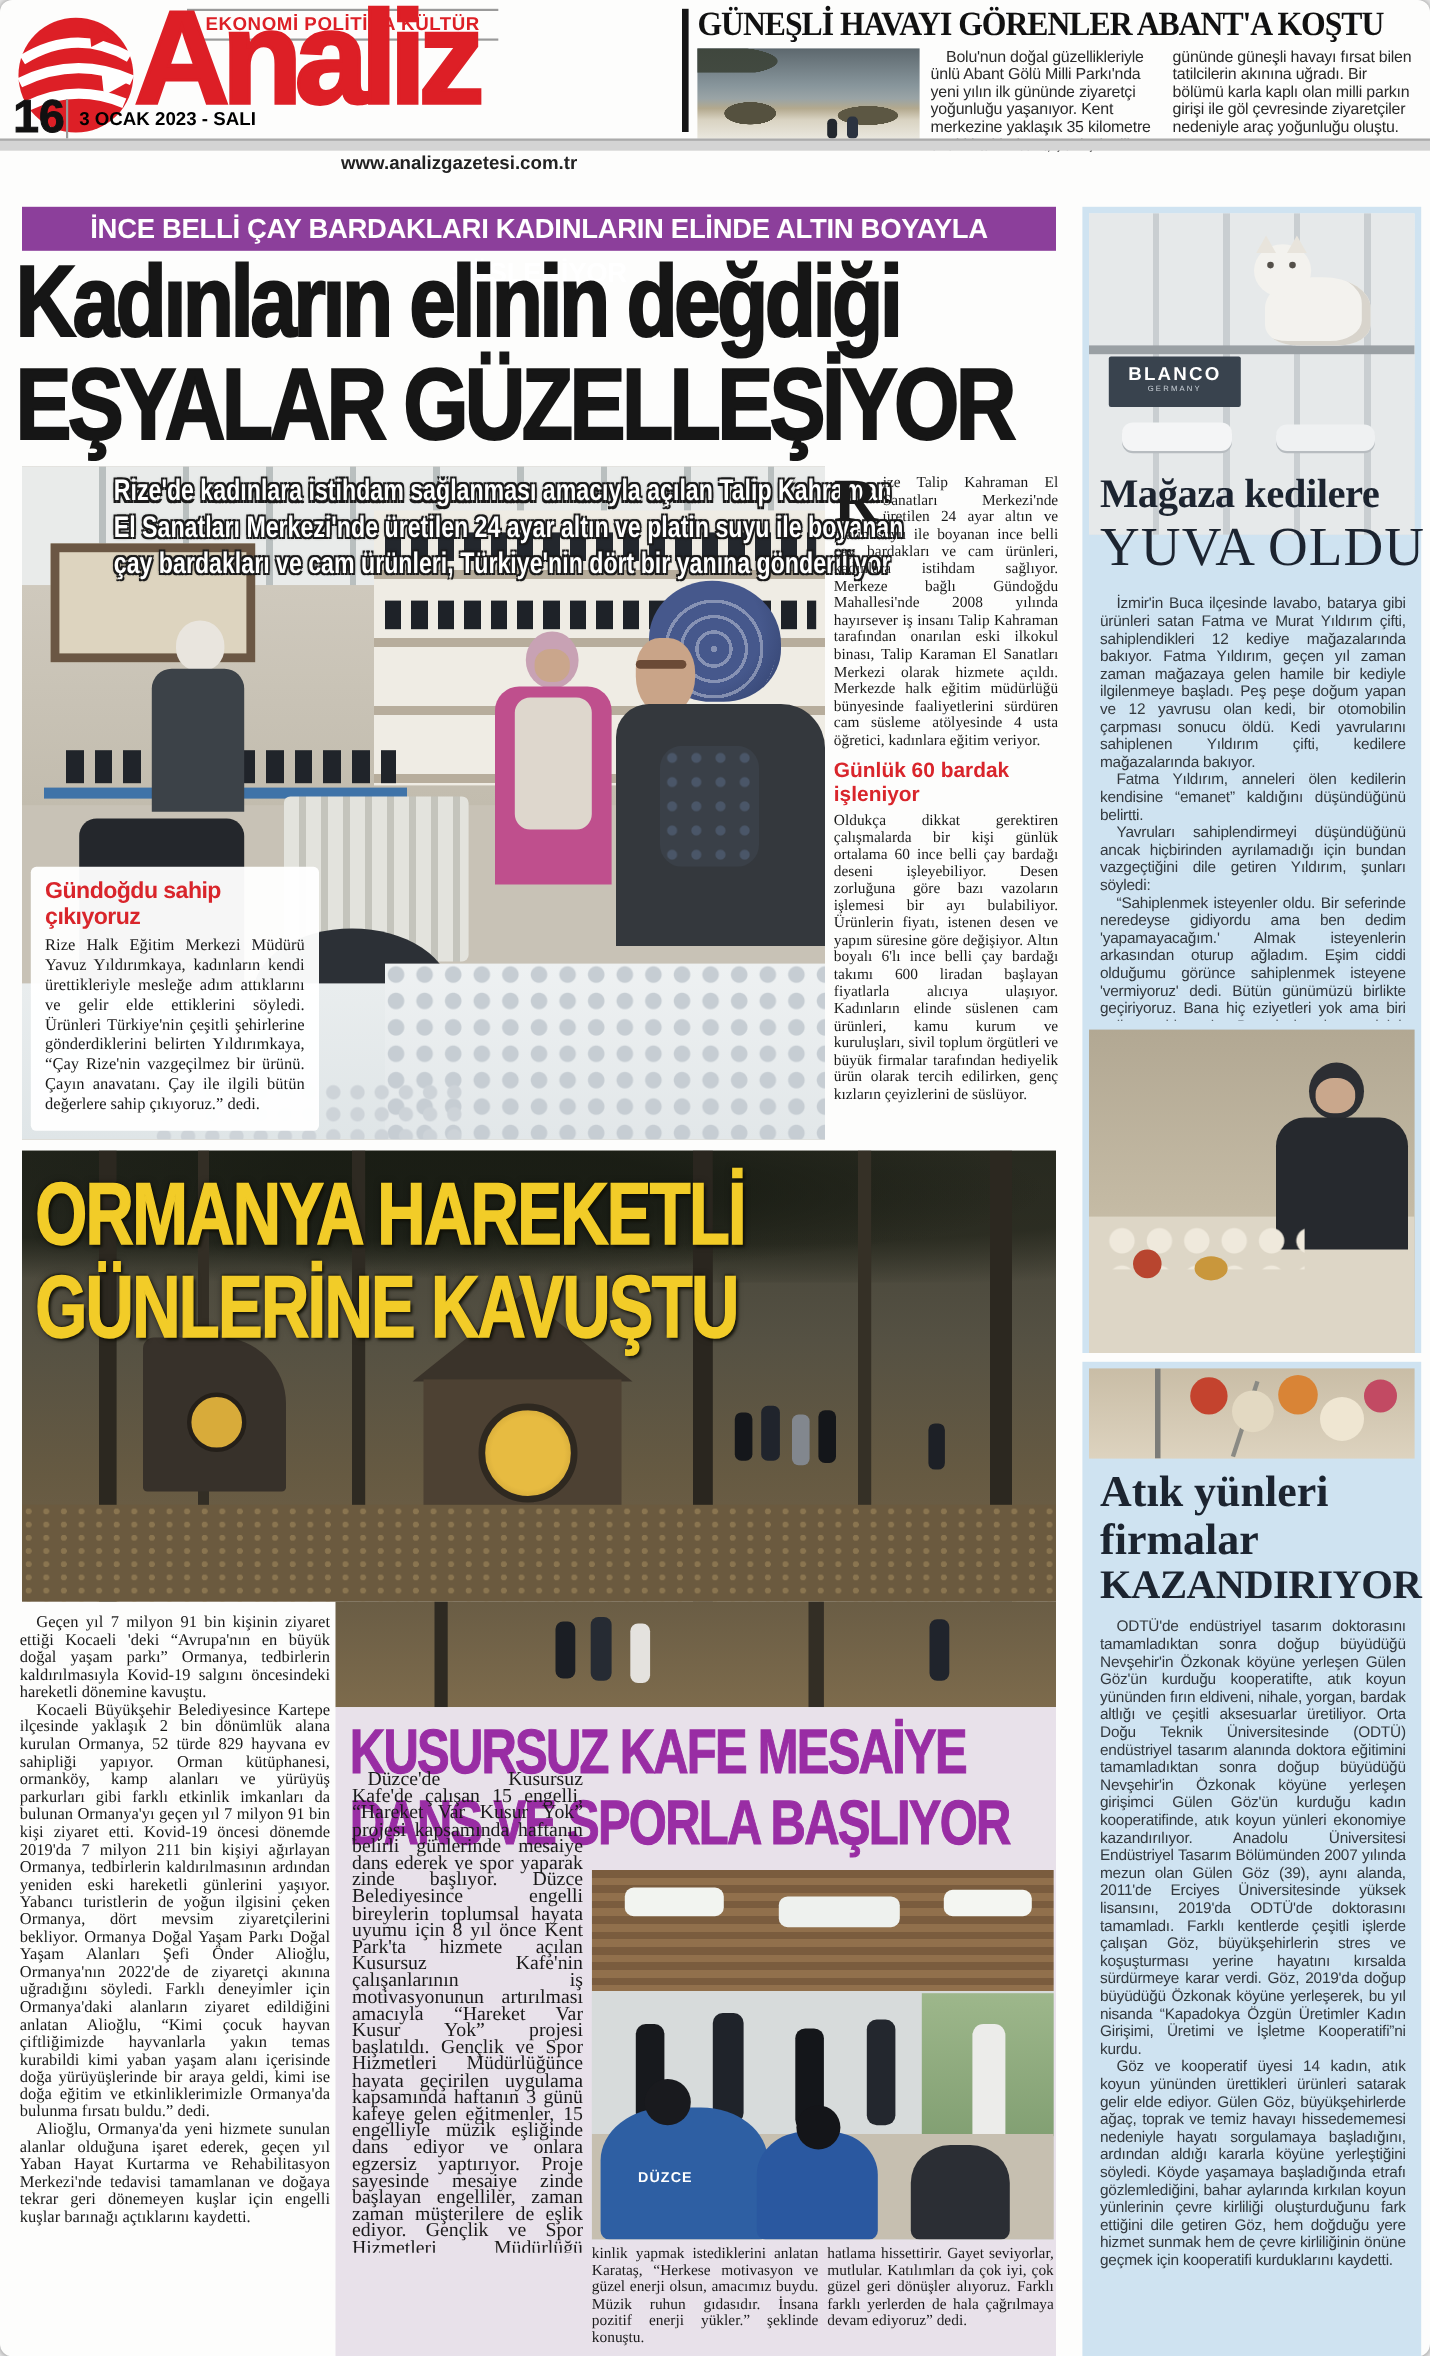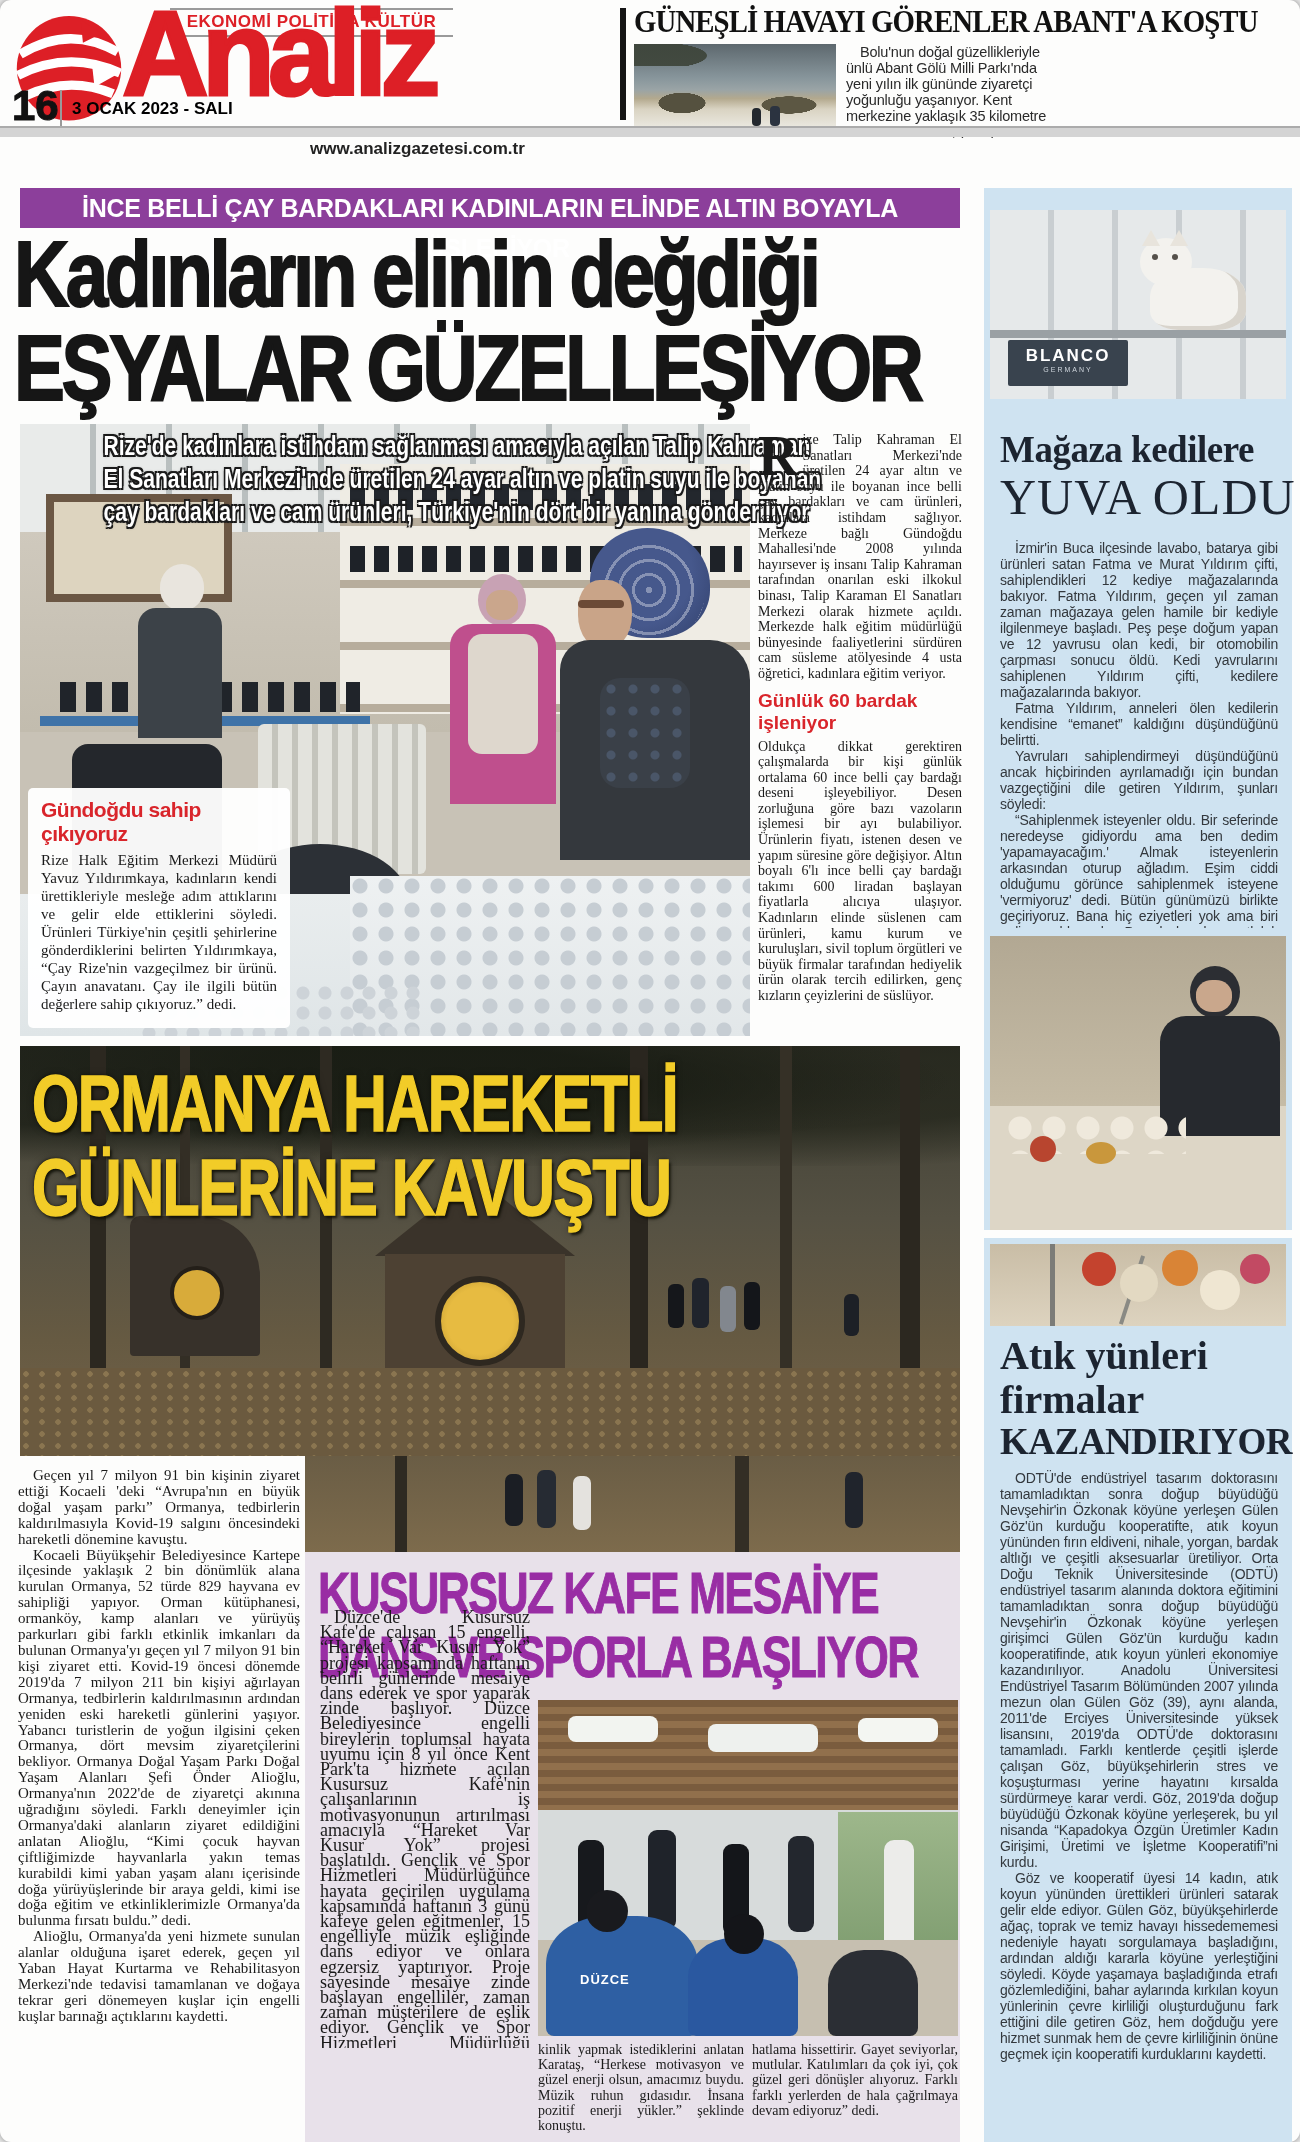--- a/index.html
+++ b/index.html
@@ -104,20 +104,21 @@
 
   <div class="abs abantHead">GÜNEŞLİ HAVAYI GÖRENLER ABANT'A KOŞTU</div>
   <div class="abs photo" style="left:634px;top:44px;width:202px;height:88px;background:linear-gradient(180deg,#5d686e 0%,#87959b 38%,#9aa4a6 52%,#b3a98e 62%,#d9d3c2 74%,#efeee8 100%);">
     <div class="fig" style="left:-8px;top:-4px;width:90px;height:26px;background:radial-gradient(ellipse at 30% 60%,#3c4338 0 60%,transparent 61%);opacity:.9;"></div>
     <div class="fig" style="left:18px;top:46px;width:60px;height:26px;background:radial-gradient(ellipse,#55513f 0 55%,transparent 56%);"></div>
     <div class="fig" style="left:120px;top:50px;width:70px;height:22px;background:radial-gradient(ellipse,#5c5743 0 55%,transparent 56%);"></div>
     <div class="fig" style="left:118px;top:64px;width:9px;height:18px;background:#23282e;border-radius:4px;"></div>
     <div class="fig" style="left:136px;top:62px;width:10px;height:20px;background:#2b3340;border-radius:4px;"></div>
   </div>
   <div class="abs abantCol" style="left:846px;width:212px;text-indent:14px;">Bolu'nun doğal güzellikleriyle ünlü Abant Gölü Milli Parkı'nda yeni yılın ilk gününde ziyaretçi yoğunluğu yaşanıyor. Kent merkezine yaklaşık 35 kilometre uzaklıktaki Abant, yeni yılın ilk</div>
+  <div class="abs abantCol" style="left:1066px;width:226px;">gününde güneşli havayı fırsat bilen tatilcilerin akınına uğradı. Bir bölümü karla kaplı olan milli parkın girişi ile göl çevresinde ziyaretçiler nedeniyle araç yoğunluğu oluştu.</div>
   <div class="abs grayBar"></div>
 
   <div class="abs kicker"><span>İNCE BELLİ ÇAY BARDAKLARI KADINLARIN ELİNDE ALTIN BOYAYLA SÜSLENİYOR</span></div>
   <div class="abs hl hl1">Kadınların elinin değdiği</div>
   <div class="abs hl hl2">EŞYALAR GÜZELLEŞİYOR</div>
 
   <div class="abs photo" style="left:20px;top:424px;width:730px;height:612px;background:#c8c2b6;">
     <div class="fig" style="left:0;top:0;width:730px;height:108px;background:repeating-linear-gradient(90deg,#e9ebea 0 70px,#b9bfbf 70px 76px),linear-gradient(180deg,#eceeed,#dfe2df);"></div>
     <div class="fig" style="left:0;top:108px;width:730px;height:200px;background:linear-gradient(180deg,#cfc9bd,#c2bcae);"></div>
     <div class="fig" style="left:26px;top:70px;width:170px;height:92px;background:#ddd4bf;border:8px solid #6b5744;"></div>
@@ -236,21 +237,21 @@
     </div>
     <div class="fig" style="left:290px;top:250px;width:90px;height:86px;background:#2b2e34;border-radius:40% 40% 8px 8px;"></div>
   </div>
 
   <div class="abs kafeCol2 bodySerif">kinlik yapmak istediklerini anlatan Karataş, “Herkese motivasyon ve güzel enerji olsun, amacımız buydu. Müzik ruhun gıdasıdır. İnsana pozitif enerji yükler.” şeklinde konuştu.</div>
   <div class="abs kafeCol3 bodySerif">hatlama hissettirir. Gayet seviyorlar, mutlular. Katılımları da çok iyi, çok güzel geri dönüşler alıyoruz. Farklı farklı yerlerden de hala çağrılmaya devam ediyoruz” dedi.</div>
 
   <div class="abs bluePanel sp1"></div>
   <div class="abs bluePanel sp2"></div>
 
-  <div class="abs photo" style="left:990px;top:194px;width:296px;height:189px;background:repeating-linear-gradient(90deg,#e6e9ea 0 58px,#c9ced1 58px 64px),linear-gradient(180deg,#edf0f1,#dde1e3);margin-top:16px;">
+  <div class="abs photo" style="left:990px;top:194px;width:296px;height:292px;background:repeating-linear-gradient(90deg,#e6e9ea 0 58px,#c9ced1 58px 64px),linear-gradient(180deg,#edf0f1,#dde1e3);">
     <div class="fig" style="left:0;top:120px;width:296px;height:8px;background:#9aa0a4;"></div>
     <div class="fig" style="left:150px;top:28px;width:110px;height:96px;">
       <div class="fig" style="left:10px;top:30px;width:96px;height:62px;background:#f3f2ee;border-radius:45% 45% 30% 30%;box-shadow:inset -8px -4px 0 #d8d4cc;"></div>
       <div class="fig" style="left:0;top:0;width:52px;height:48px;background:#f3f2ee;border-radius:50%;"></div>
       <div class="fig" style="left:2px;top:-8px;width:0;height:0;border-left:9px solid transparent;border-right:9px solid transparent;border-bottom:16px solid #e8e4dc;"></div>
       <div class="fig" style="left:30px;top:-8px;width:0;height:0;border-left:9px solid transparent;border-right:9px solid transparent;border-bottom:16px solid #e8e4dc;"></div>
       <div class="fig" style="left:12px;top:16px;width:6px;height:6px;background:#54504a;border-radius:50%;"></div>
       <div class="fig" style="left:32px;top:16px;width:6px;height:6px;background:#54504a;border-radius:50%;"></div>
     </div>
     <div class="blancoSign fig" style="left:18px;top:130px;width:120px;height:46px;">

